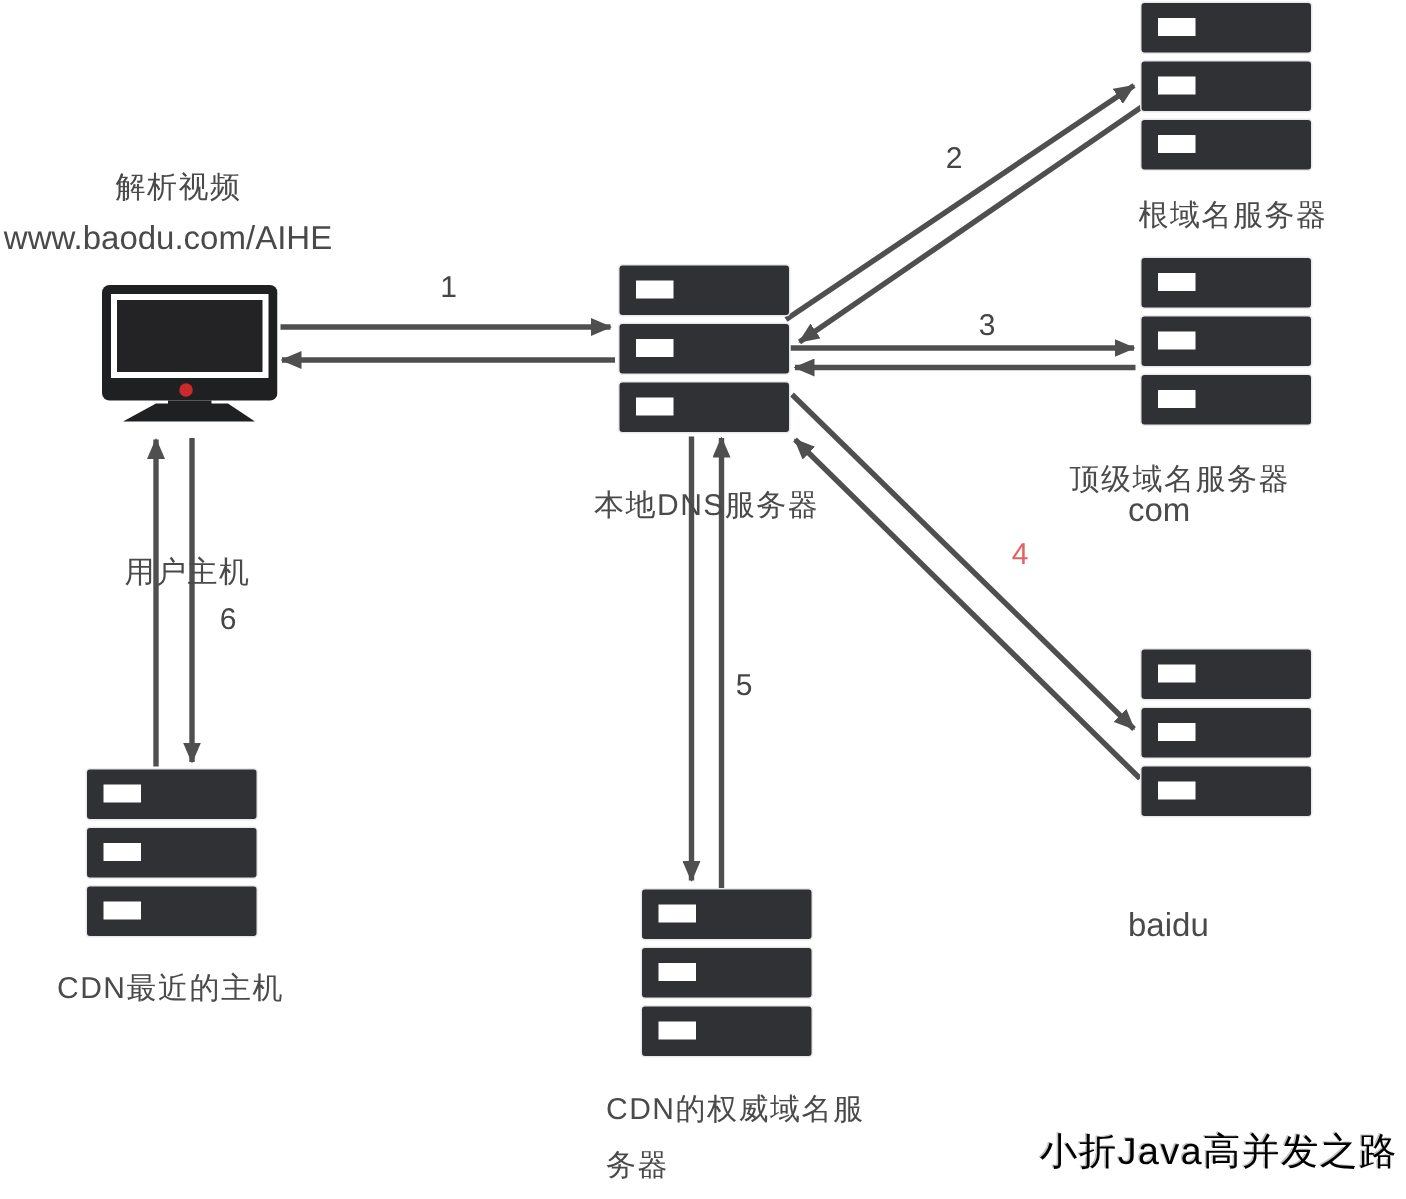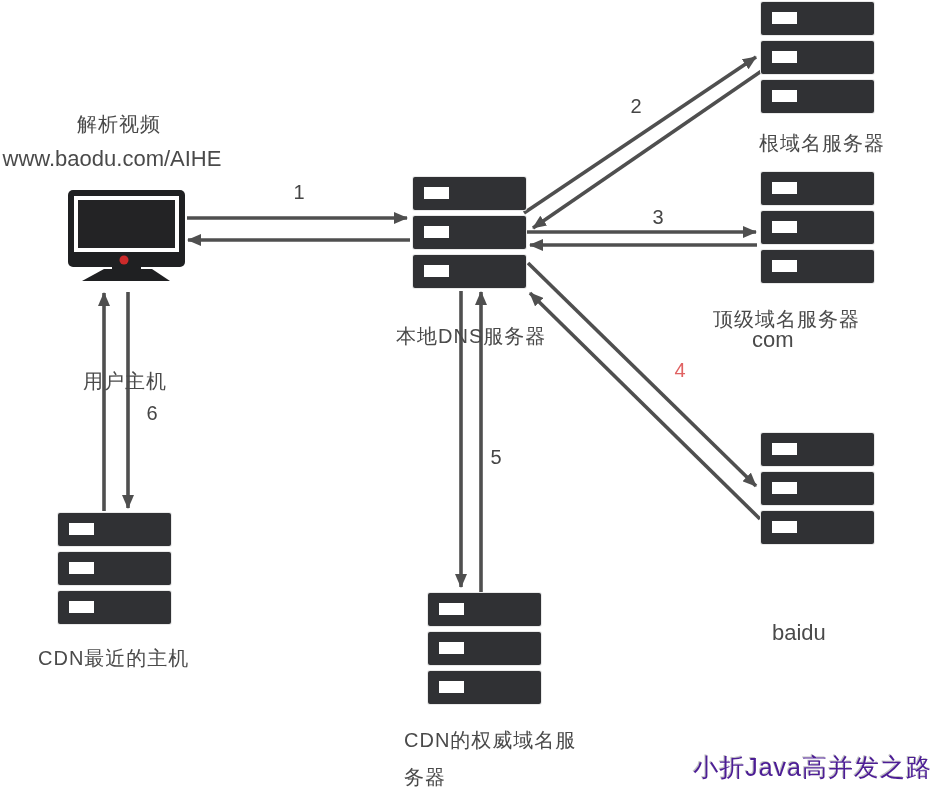--- a/index.html
+++ b/index.html
@@ -15,21 +15,21 @@
           box-shadow:0 0 0 1px #e9e9e9; }
   .chip { position:absolute; left:11px; top:10px; width:25px; height:12px; background:#ffffff; }
   
   .lbl { position:absolute; font-size:20px; color:#4a4a4a; white-space:nowrap; letter-spacing:1px; }
   .lbl.center { text-align:center; }
   .lbl.latin { font-size:22px; letter-spacing:0; }
   .lbl.wrap { white-space:normal; width:182px; line-height:37px; }
   .num { position:absolute; font-size:20px; color:#454545; transform:translateX(-50%); }
   .num.red { color:#e06262; }
   .watermark {
-    position:absolute; right:5px; top:751px; font-size:25px; color:#4c1d95;
+    position:absolute; right:5px; top:751px; font-size:25px; color:#000000;
     letter-spacing:1px; text-shadow:1px 1px 0 #ffffff, -1px -1px 0 #c2c2c2;
     white-space:nowrap;
   }
   .monitor { position:absolute; left:68px; top:190px; }
 </style>
 </head>
 <body>
 
 <div class="canvas">
 
@@ -136,21 +136,21 @@
       </div>
   </div>
 
   <div class="lbl center" style="left:39px; top:111px; width:160px;">解析视频</div>
   <div class="lbl center latin" style="left:0px; top:146px; width:224px;">www.baodu.com/AIHE</div>
   <div class="lbl center" style="left:45px; top:328px; width:160px;margin-top:40px;">用户主机</div>
   <div class="lbl" style="left:396px; top:323px;">本地DNS服务器</div>
   <div class="lbl" style="left:759px; top:130px;">根域名服务器</div>
   <div class="lbl" style="left:713px; top:306px;">顶级域名服务器</div>
   <div class="lbl latin" style="left:752px; top:327px;">com</div>
-  <div class="lbl latin" style="left:772px; top:604px;margin-top:16px;">baidu</div>
+  <div class="lbl latin" style="left:752px; top:604px;">baidu</div>
   <div class="lbl wrap" style="left:404px; top:722px;">CDN的权威域名服务器</div>
   <div class="lbl" style="left:38px; top:645px;">CDN最近的主机</div>
 
   <div class="num" style="left:299px; top:181px;">1</div>
   <div class="num" style="left:636px; top:95px;">2</div>
   <div class="num" style="left:658px; top:206px;">3</div>
   <div class="num red" style="left:680px; top:359px;">4</div>
   <div class="num" style="left:496px; top:446px;">5</div>
   <div class="num" style="left:152px; top:402px;">6</div>
 

